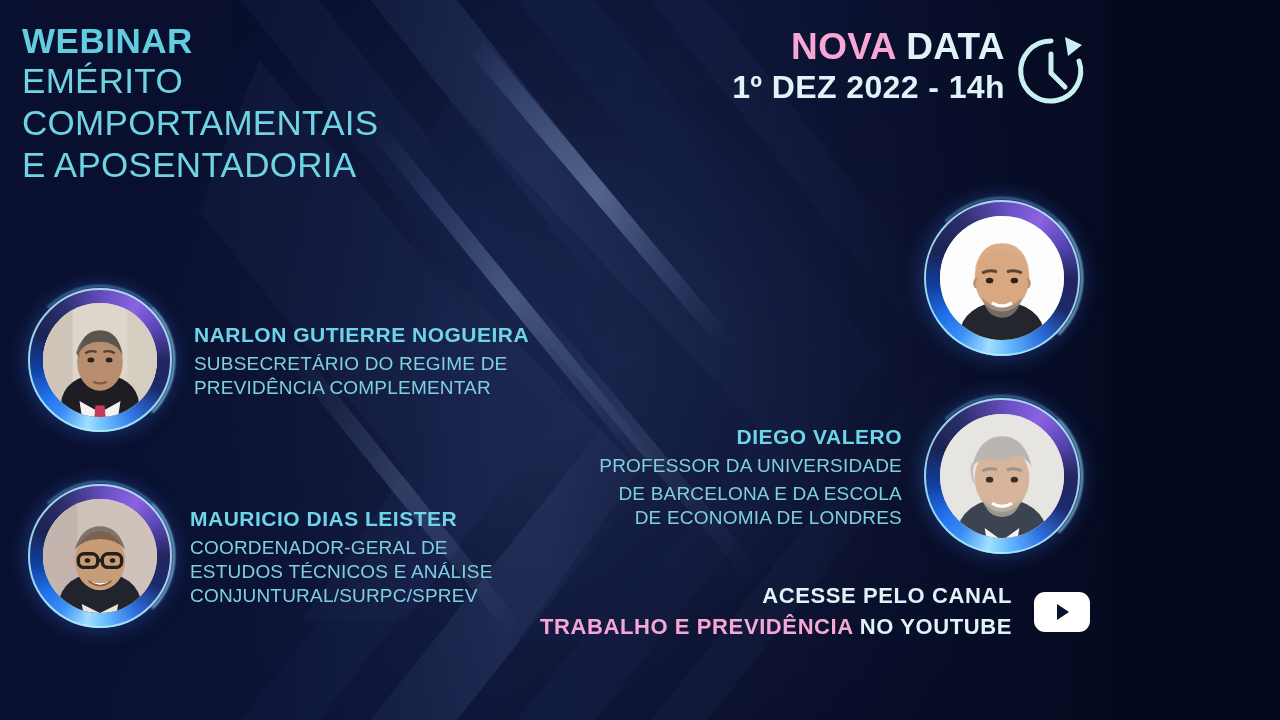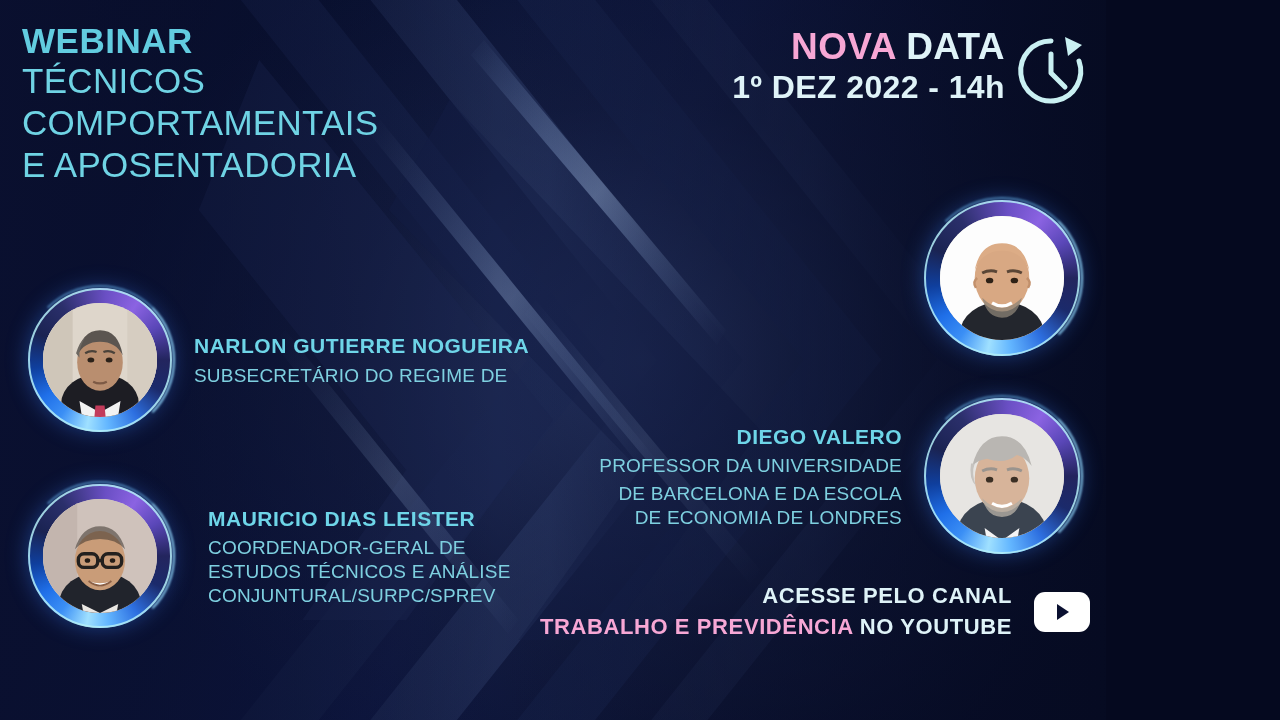--- a/index.html
+++ b/index.html
@@ -148,21 +148,21 @@
       <path d="M440,120 L760,460 L748,474 L427,133 Z" fill="url(#shine)" opacity="0.7"></path>
       <path d="M330,330 L600,620 L588,634 L317,344 Z" fill="url(#shine)" opacity="0.5"></path>
       <path d="M620,300 L880,570 L868,584 L607,314 Z" fill="url(#shine)" opacity="0.35"></path>
 
       <rect x="0" y="0" width="1280" height="720" fill="url(#vgl)"></rect>
     </svg>
   </div>
 
   <div class="headline">
     <div class="kicker">WEBINAR</div>
-    <div class="title">TÉCNICOS</div>
+    <div class="title">EMÉRITO</div>
     <div class="title">COMPORTAMENTAIS</div>
     <div class="title">E APOSENTADORIA</div>
   </div>
 
   <div class="date-block">
     <div class="date-text">
       <div class="date-line1">
         <span class="nova">NOVA</span>
         <span class="data">DATA</span>
       </div>
@@ -197,20 +197,21 @@
           <ellipse cx="58" cy="50" rx="3" ry="2.2" fill="#2b2119"></ellipse>
           <path d="M37 44 q5 -3 10 -1" stroke="#4a423a" stroke-width="2" fill="none"></path>
           <path d="M53 43 q5 -2 10 1" stroke="#4a423a" stroke-width="2" fill="none"></path>
           <path d="M44 69 q6 3 12 0" stroke="#7d5a45" stroke-width="2" fill="none"></path>
         </svg>
       </div>
     </div>
     <div class="sp-text ta-left" style="margin-left:22px;">
       <div class="sp-name">NARLON GUTIERRE NOGUEIRA</div>
       <div class="sp-role">SUBSECRETÁRIO DO REGIME DE</div>
+      <div class="sp-role" style="margin-top:0;">PREVIDÊNCIA COMPLEMENTAR</div>
     </div>
   </div>
 
   <div class="speaker left" style="left:28px; top:484px; width:560px;">
     <div class="avatar" style="width:144px;height:144px;">
       <div class="ring"></div>
       <div class="ring-glow"></div>
       <div class="ring-stroke"></div>
       <div class="photo" style="inset:15px;">
         <svg viewBox="0 0 100 100">
@@ -223,21 +224,21 @@
           <rect x="31" y="48" width="17" height="12" rx="5" fill="none" stroke="#23201e" stroke-width="3"></rect>
           <rect x="52" y="48" width="17" height="12" rx="5" fill="none" stroke="#23201e" stroke-width="3"></rect>
           <path d="M48 54 L52 54" stroke="#23201e" stroke-width="3"></path>
           <ellipse cx="39" cy="54" rx="2.4" ry="2" fill="#241c16"></ellipse>
           <ellipse cx="61" cy="54" rx="2.4" ry="2" fill="#241c16"></ellipse>
           <path d="M40 72 q10 9 20 0 q-10 4 -20 0 Z" fill="#ffffff"></path>
           <path d="M40 72 q10 8 20 0" stroke="#8a5f45" stroke-width="1.6" fill="none"></path>
         </svg>
       </div>
     </div>
-    <div class="sp-text ta-left" style="margin-left:36px;">
+    <div class="sp-text ta-left" style="margin-left:18px;">
       <div class="sp-name">MAURICIO DIAS LEISTER</div>
       <div class="sp-role">COORDENADOR-GERAL DE</div>
       <div class="sp-role" style="margin-top:0;">ESTUDOS TÉCNICOS E ANÁLISE</div>
       <div class="sp-role" style="margin-top:0;">CONJUNTURAL/SURPC/SPREV</div>
     </div>
   </div>
 
   <div class="speaker right" style="right:26px; top:200px; justify-content:flex-end;">
     <div class="avatar" style="width:156px;height:156px;">
       <div class="ring"></div>

